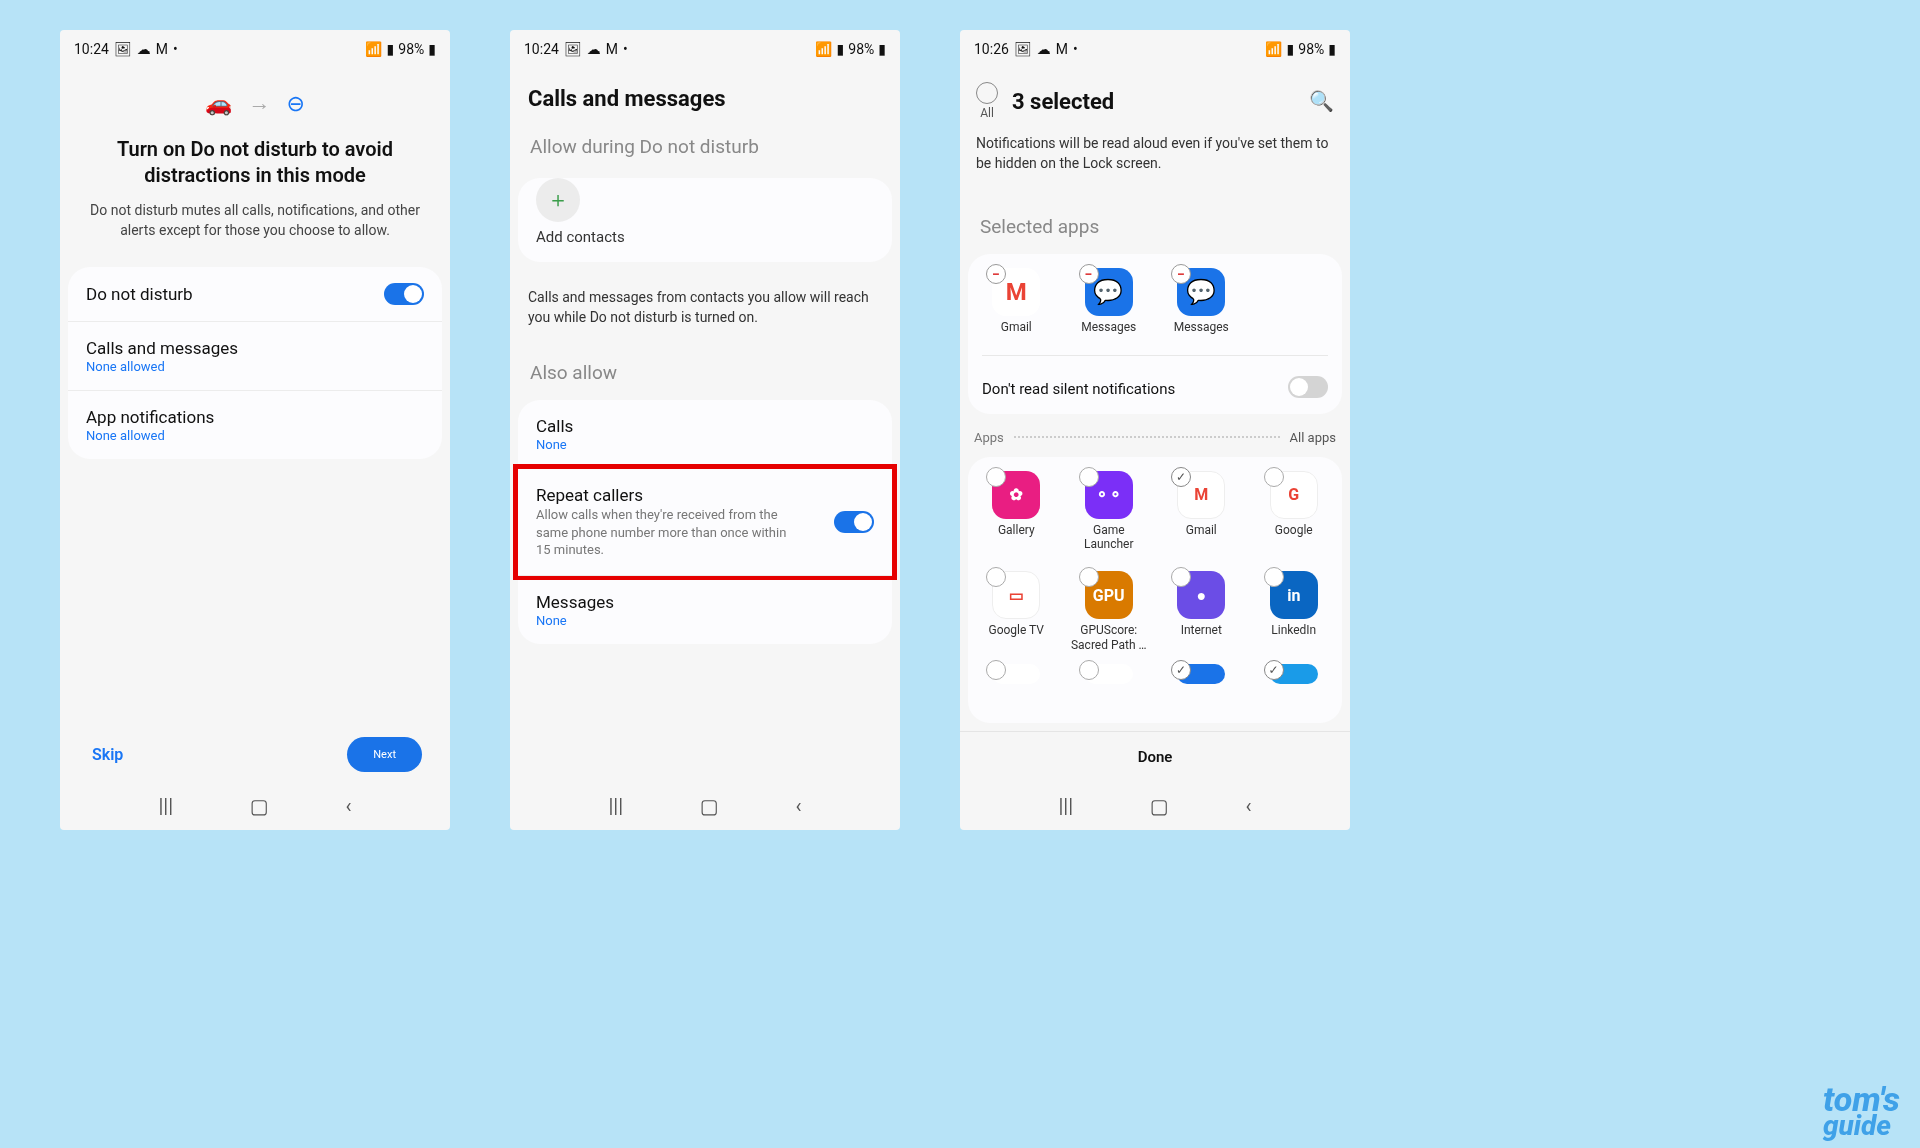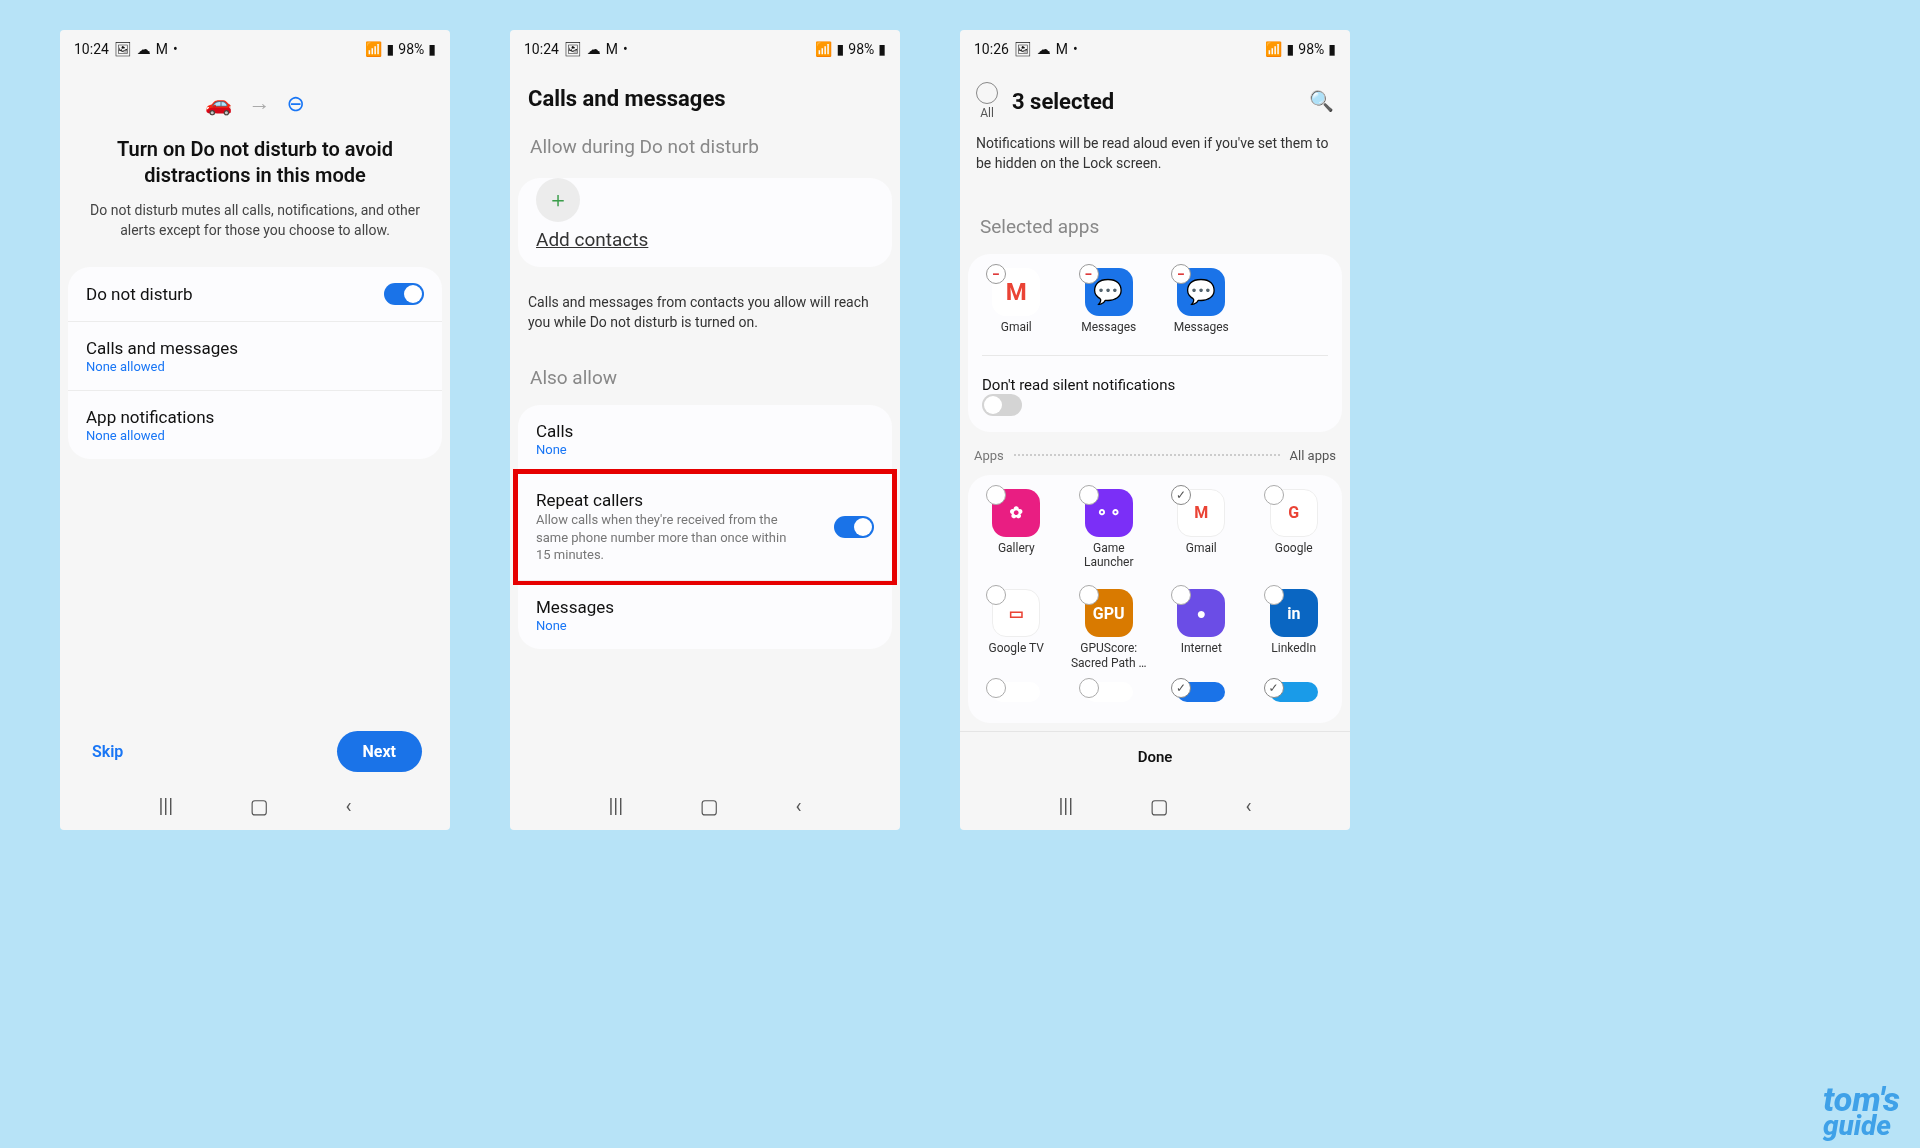--- a/index.html
+++ b/index.html
@@ -21,46 +21,46 @@
 .row { padding:16px 18px; border-bottom:1px solid #ececec; display:flex; justify-content:space-between; align-items:center; }
 .row:last-child { border-bottom:none; }
 .row-label { font-size:17px; color:#111; }
 .row-sub { font-size:13px; color:#1976f5; margin-top:1px; }
 .toggle { width:40px; height:22px; border-radius:11px; background:#1a73e8; position:relative; }
 .toggle::after { content:""; position:absolute; right:2px; top:2px; width:18px; height:18px; background:#fff; border-radius:50%; }
 .toggle.off { background:#d4d4d4; }
 .toggle.off::after { right:auto; left:2px; }
 .footer { display:flex; justify-content:space-between; align-items:center; padding:0 28px 10px; }
 .skip-btn { color:#1976f5; font-size:16px; font-weight:600; background:none; border:none; padding:8px 4px; }
-.next-btn { background:#1a73e8; color:#fff; border:none; border-radius:22px; padding:11px 26px; font-size:16px; font-weight:700; }
+.next-btn { background:#1a73e8; color:#fff; border:none; border-radius:22px; padding:11px 26px; font-size:11px; font-weight:400; }
 
 .page-title { font-size:22px; font-weight:700; color:#111; padding:24px 18px 8px; }
 .section-label { font-size:19px; color:#888; padding:16px 20px 8px; }
 .add-circle { width:44px; height:44px; border-radius:50%; background:#ececec; display:flex; align-items:center; justify-content:center; margin:12px 18px 6px; }
 .add-circle span { color:#3a9d4a; font-size:22px; }
-.add-label { font-size:19px; color:#333; padding:0 18px 14px;text-decoration:underline; }
+.add-label { font-size:15px; color:#333; padding:0 18px 14px; }
 .info-text { font-size:14px; color:#333; padding:18px 18px; line-height:1.4; }
 .highlight-red { border:5px solid #e60000; margin:-5px -5px; }
 .row-desc { font-size:13px; color:#777; line-height:1.35; margin-top:1px; max-width:260px; }
 
 .selector-header { padding:20px 16px 4px; display:flex; align-items:center; gap:14px; }
 .all-radio { width:22px; height:22px; border:1.5px solid #888; border-radius:50%; }
 .all-col { display:flex; flex-direction:column; align-items:center; gap:2px; }
 .all-label { font-size:12px; color:#555; }
 .sel-title { font-size:22px; font-weight:700; color:#111; flex:1; }
 .search-icon { font-size:20px; color:#111; }
 .notice { font-size:14px; color:#333; padding:10px 16px 14px; line-height:1.4; }
 .app-grid { display:grid; grid-template-columns:repeat(4,1fr); gap:8px 4px; padding:8px 4px 0; }
 .app-cell { display:flex; flex-direction:column; align-items:center; position:relative; padding:6px 2px; }
 .app-icon { width:48px; height:48px; border-radius:14px; display:flex; align-items:center; justify-content:center; font-size:24px; color:#fff; font-weight:700; margin-bottom:4px; }
 .app-name { font-size:12px; color:#333; text-align:center; line-height:1.2; max-width:80px; }
 .check-badge { position:absolute; top:2px; left:14px; width:20px; height:20px; border:1.5px solid #aaa; border-radius:50%; background:#fff; display:flex; align-items:center; justify-content:center; font-size:12px; color:#555; }
 .check-badge.checked { border-color:#888; }
 .minus-badge { position:absolute; top:2px; left:14px; width:20px; height:20px; border:1.5px solid #999; border-radius:50%; background:#fff; display:flex; align-items:center; justify-content:center; font-size:14px; color:#d33; font-weight:700; }
-.silent-row { display:flex; justify-content:space-between; align-items:flex-start; padding:16px 14px;flex-direction:column; }
+.silent-row { display:flex; justify-content:space-between; align-items:flex-end; padding:16px 14px; }
 .apps-divider { display:flex; align-items:center; padding:8px 14px 4px; font-size:13px; color:#777; }
 .apps-divider .line { flex:1; border-top:2px dotted #ccc; margin:0 10px; }
 .bottom-actions { display:flex; border-top:1px solid #e5e5e5; background:#f6f6f6; }
 .bottom-actions button { flex:1; background:none; border:none; padding:16px 0; font-size:15px; font-weight:600; color:#111; }
 .watermark { position:absolute; right:20px; bottom:10px; font-size:34px; font-weight:800; color:#3fa1e8; line-height:0.85; font-style:italic; }
 .watermark small { font-size:28px; display:block; }
 .selected-apps { display:grid; grid-template-columns:repeat(4,1fr); gap:4px; padding:8px 4px 10px; }
 .divider-line { height:1px; background:#e8e8e8; margin:4px 14px; }
 .phone .spacer { flex:1; }
 </style>

